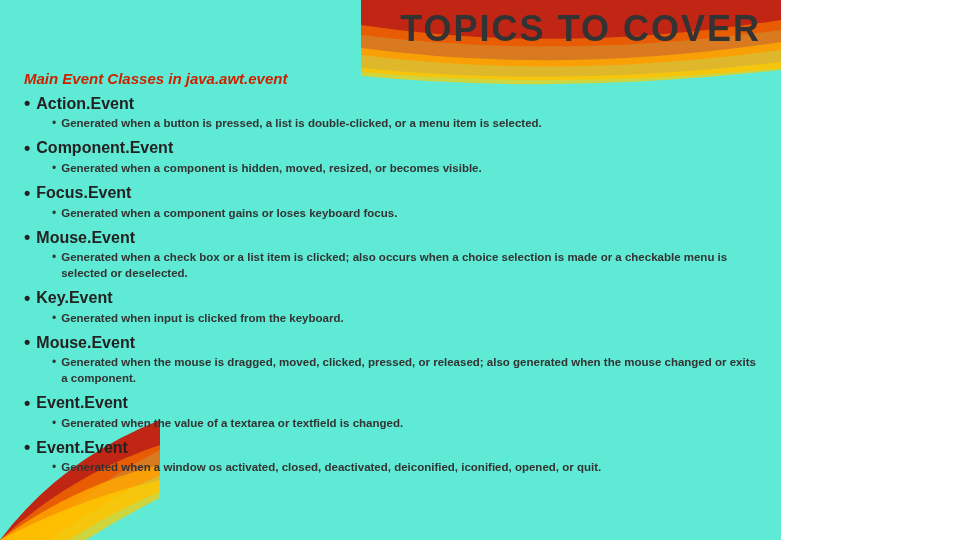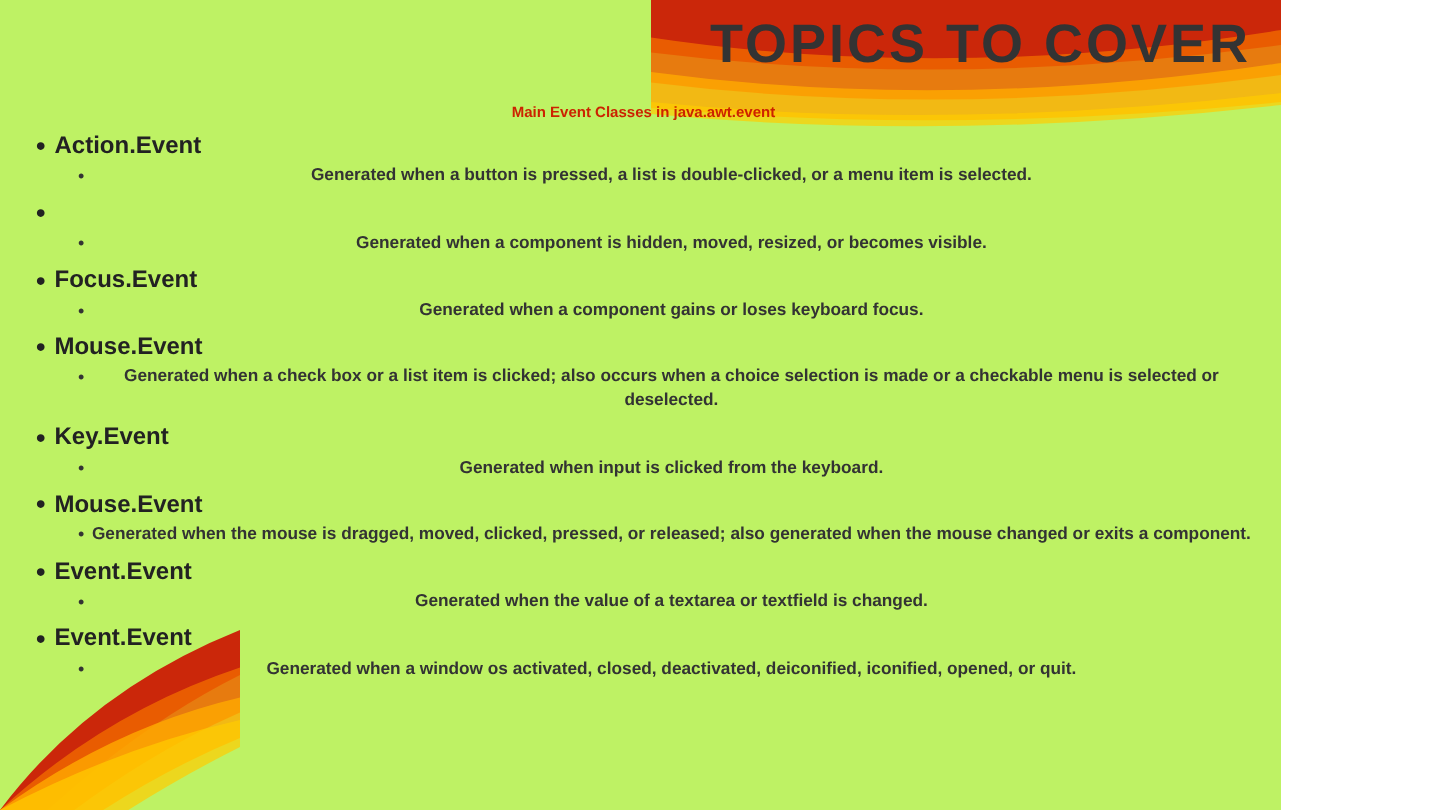--- a/index.html
+++ b/index.html
@@ -7,25 +7,24 @@
     body {
       width: 960px;
       height: 540px;
       overflow: hidden;
       font-family: Arial, sans-serif;
       background: #ffffff;
       position: relative;
     }
 
     .slide {
-      width: 854px;
+      width: 781px;
       height: 540px;
       position: relative;
-      background: #bef264;
-      text-align: center;
+      background: #5eead4;
     }
 
     
     .swoosh-top {
       position: absolute;
       top: 0;
       right: 0;
       width: 420px;
       height: 90px;
       overflow: hidden;
@@ -61,23 +60,24 @@
     .content-area {
       position: absolute;
       top: 70px;
       left: 24px;
       right: 20px;
       z-index: 5;
     }
 
     .section-heading {
       color: #cc2200;
-      font-size: 10px;
+      font-size: 15px;
       font-weight: bold;
       margin-bottom: 6px;
+      font-style: italic;
     }
 
     .event-item {
       margin-bottom: 6px;
     }
 
     .event-name {
       font-size: 16px;
       font-weight: bold;
       color: #222222;
@@ -155,20 +155,21 @@
             <span>Action.Event</span>
           </div>
           <div class="event-desc">
             <span class="bullet-sub">•</span>
             <span class="desc-text">Generated when a button is pressed, a list is double-clicked, or a menu item is selected.</span>
           </div>
         </div>
         <div class="event-item">
           <div class="event-name">
             <span class="bullet-main">•</span>
+            <span>Component.Event</span>
           </div>
           <div class="event-desc">
             <span class="bullet-sub">•</span>
             <span class="desc-text">Generated when a component is hidden, moved, resized, or becomes visible.</span>
           </div>
         </div>
         <div class="event-item">
           <div class="event-name">
             <span class="bullet-main">•</span>
             <span>Focus.Event</span>

